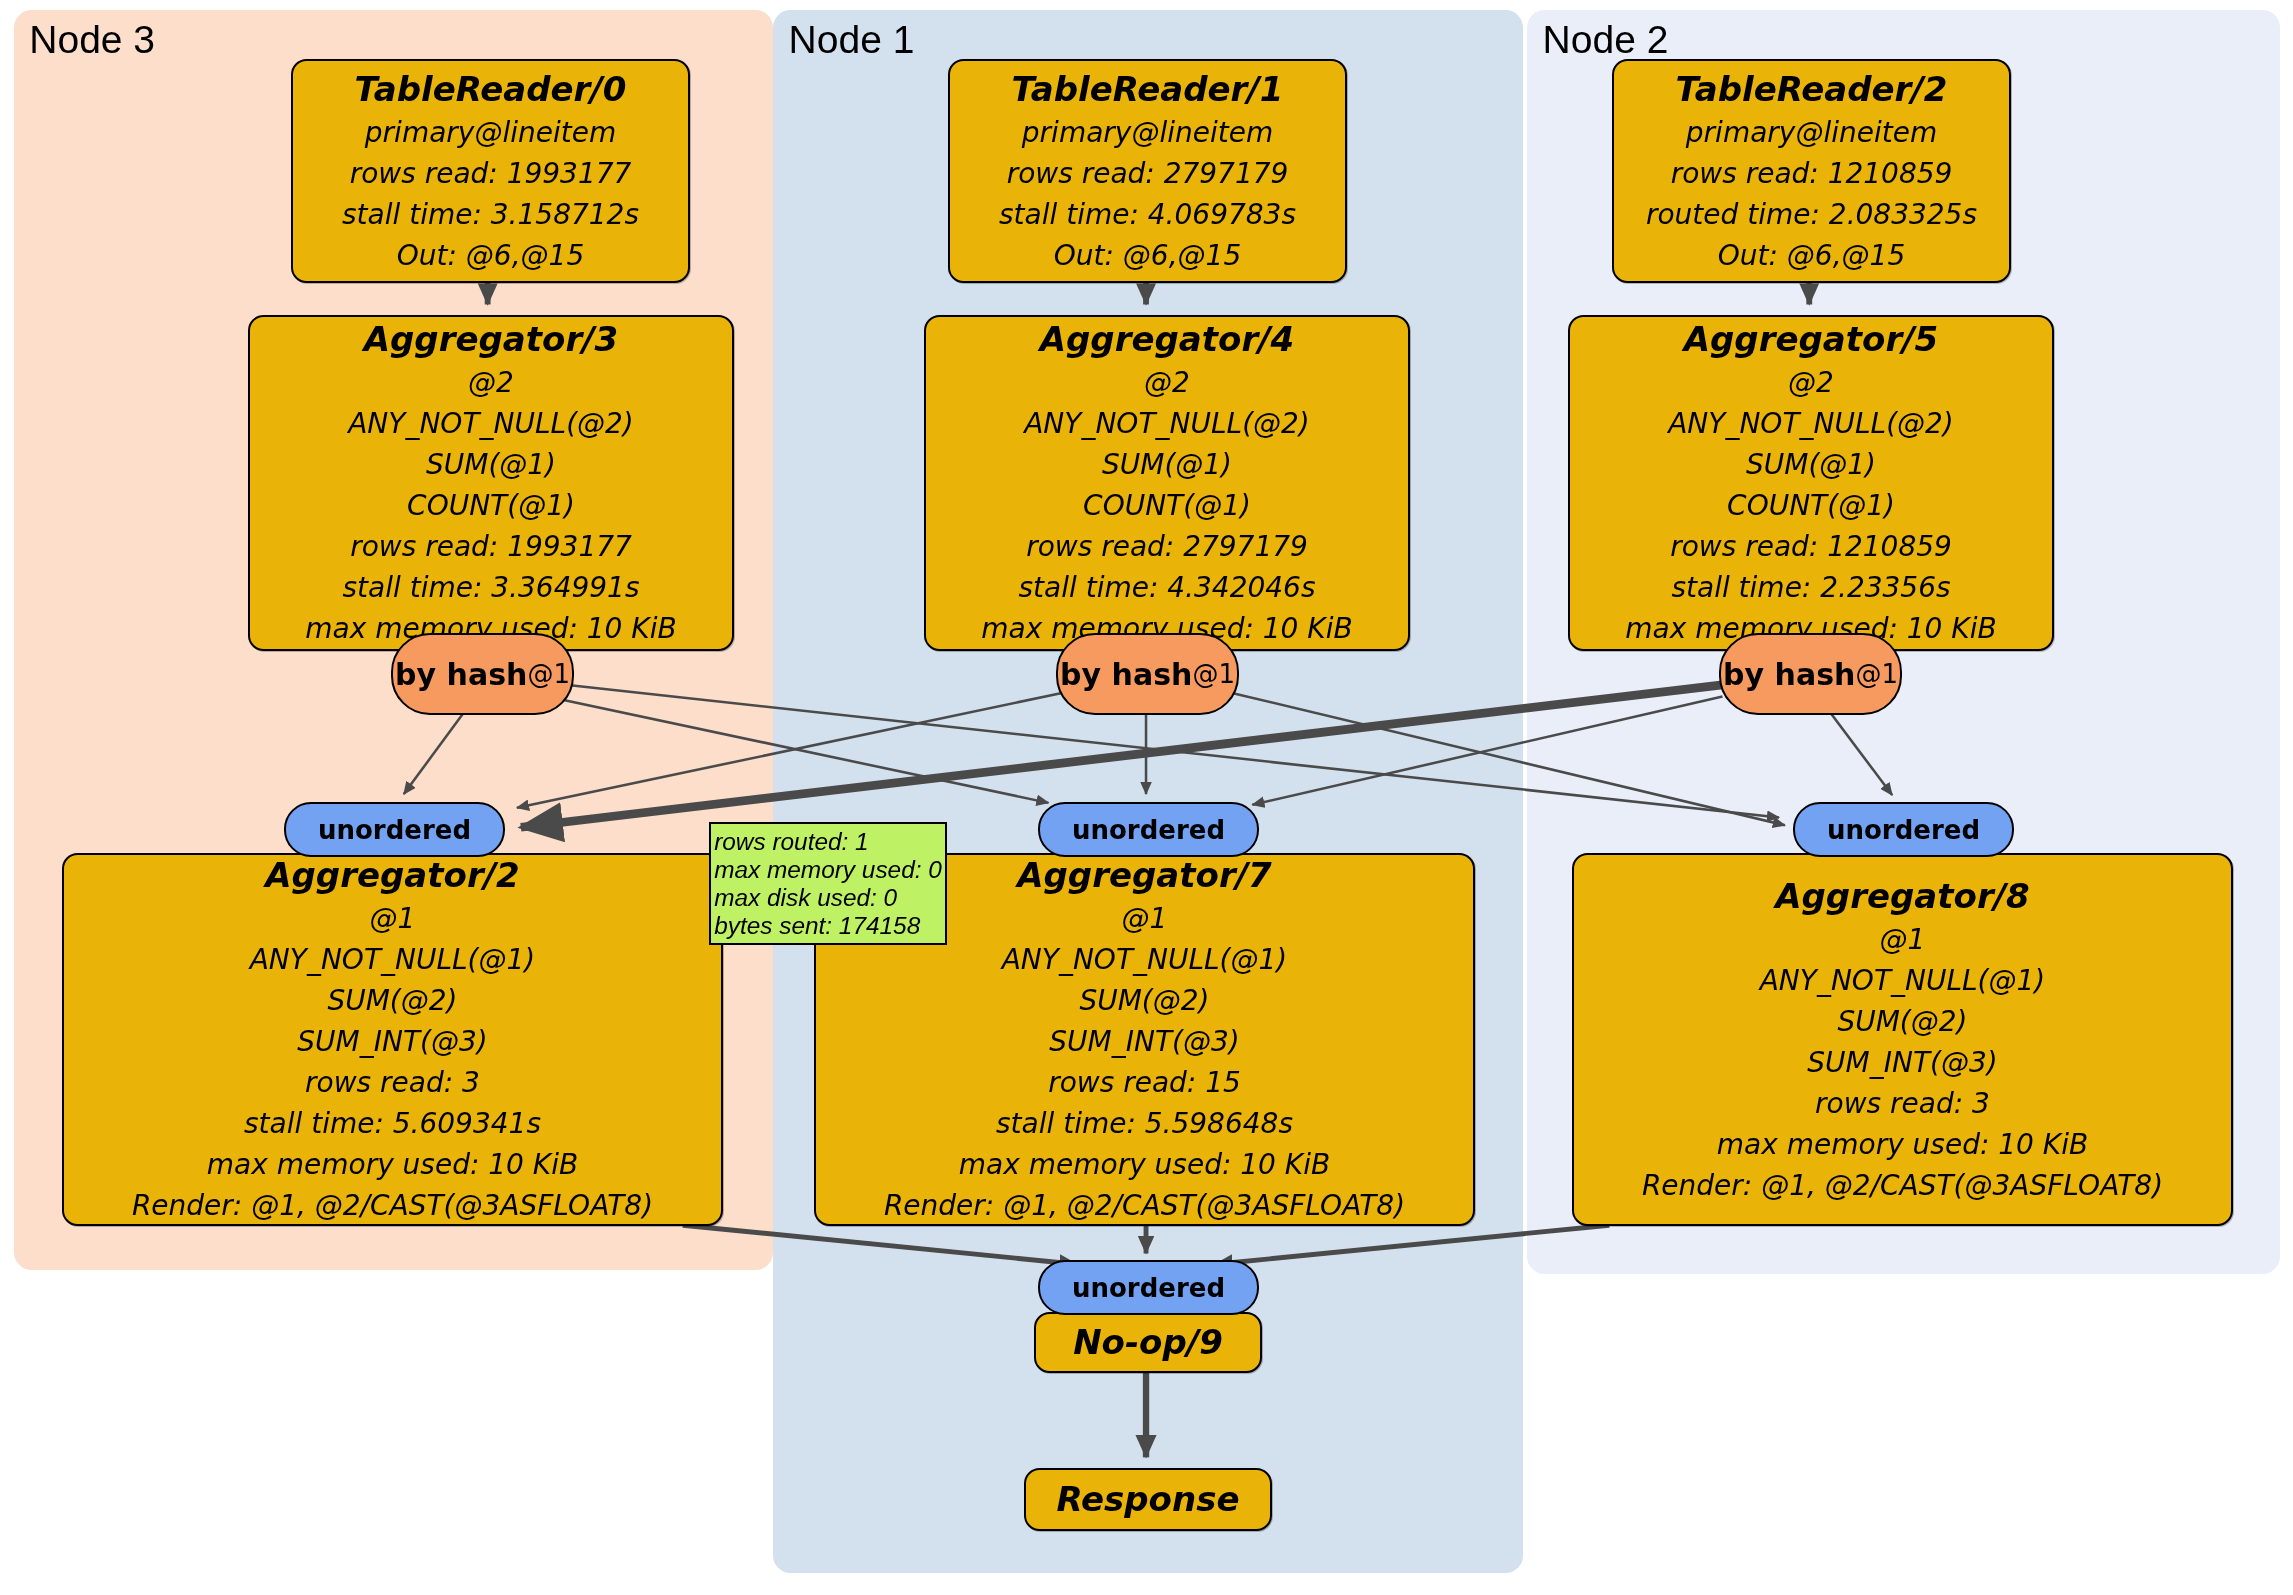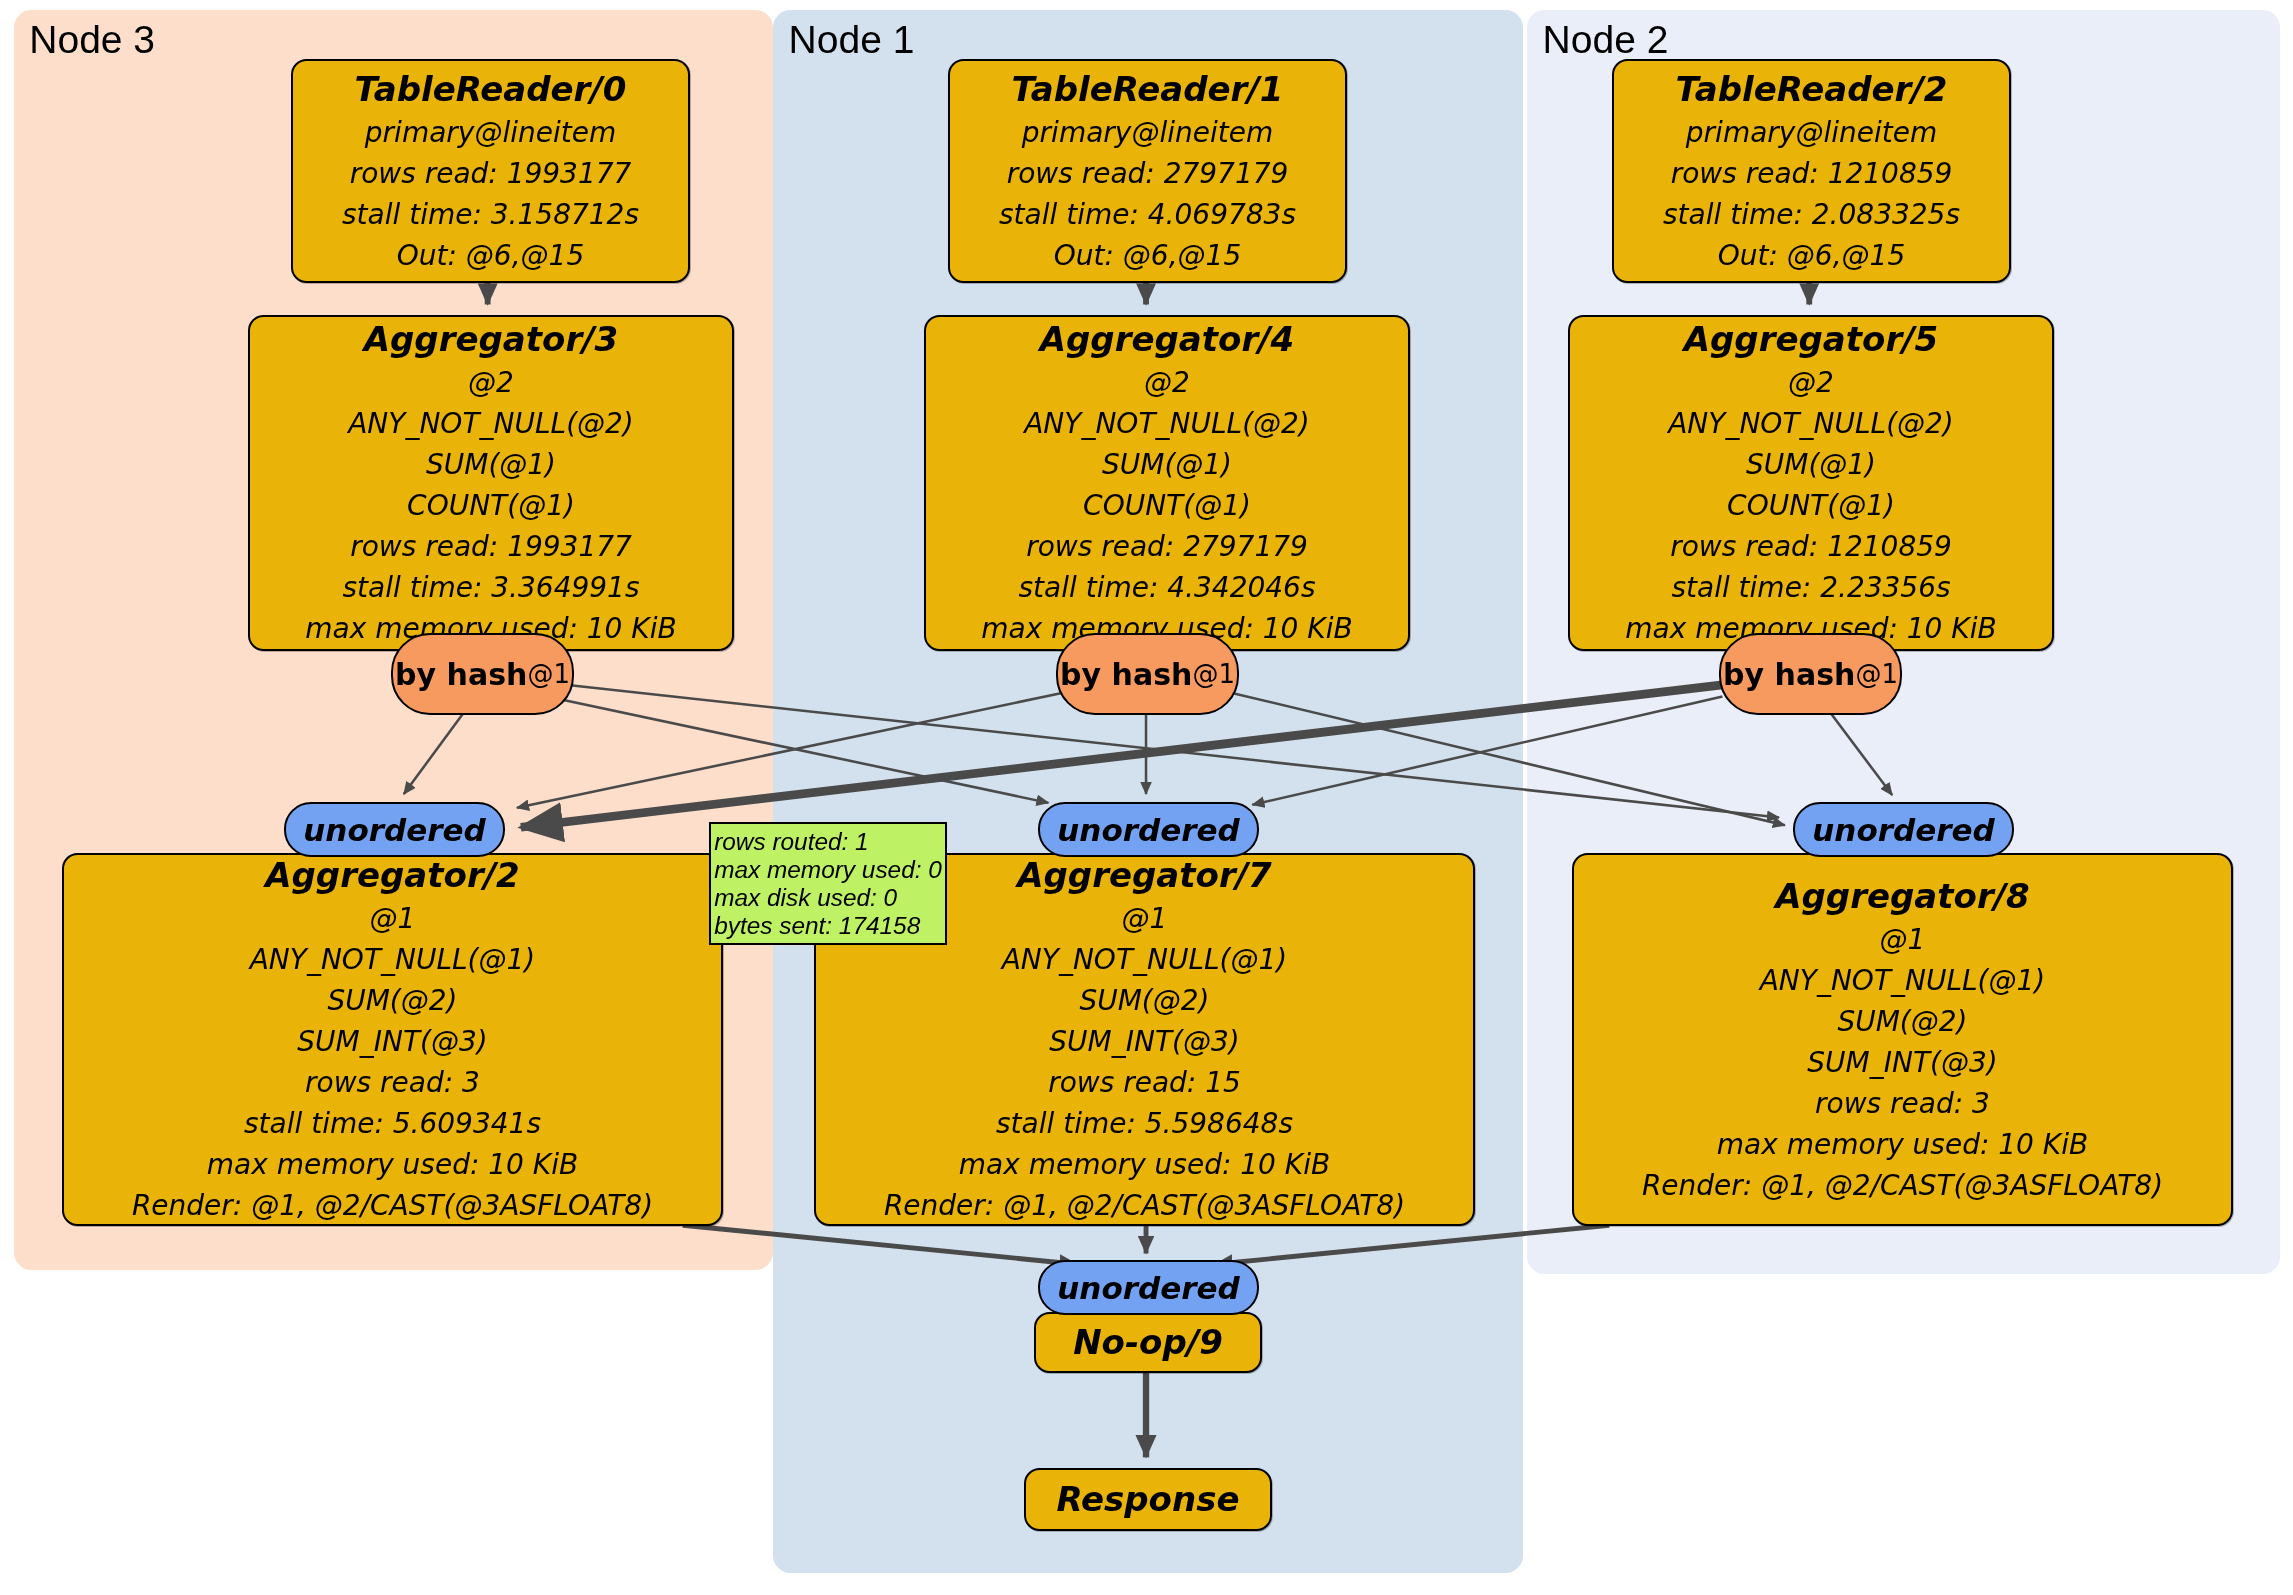--- a/index.html
+++ b/index.html
@@ -28,21 +28,21 @@
   #agg8{left:1572px;top:853px;width:657px;height:369px;}
   #noop9{left:1034px;top:1312px;width:224px;height:57px;}
   #response{left:1024px;top:1468px;width:244px;height:59px;}
   .byhash{position:absolute;z-index:4;width:179px;height:78px;background:#f79a60;border:2.9px solid #000;
           border-radius:39px;display:flex;flex-direction:row;justify-content:center;align-items:center;}
   .bh-label{font-size:30px;font-weight:bold;line-height:33px;}
   .bh-sub{font-size:26px;line-height:29px;}
   #bh3{left:391px;top:633px;} #bh1{left:1056px;top:633px;} #bh2{left:1719px;top:633px;}
   .unordered{position:absolute;z-index:4;width:217px;height:51px;background:#74a2f3;border:2.9px solid #000;
              border-radius:27px;display:flex;justify-content:center;align-items:center;
-             font-size:31px;font-weight:bold;font-style:italic;}
+             font-size:26px;font-weight:bold;}
   #u3{left:284px;top:802px;} #u1{left:1038px;top:802px;} #u2{left:1793px;top:802px;}
   #uf{left:1038px;top:1260px;}
   #tooltip{position:absolute;z-index:6;left:709px;top:822px;width:234px;height:119px;
            background:#bef264;border:2px solid #000;display:flex;flex-direction:column;
            justify-content:center;align-items:center;font-family:"Liberation Sans",sans-serif;font-style:italic;}
   .tline{font-size:24.4px;line-height:28px;color:#000;}
 </style>
 </head>
 <body>
 
@@ -105,21 +105,21 @@
         <div class="pline">rows read: 2797179</div>
         <div class="pline">stall time: 4.069783s</div>
         <div class="pline">Out: @6,@15</div>
       </div>
   </div>
   <div class="proc" id="tr2">
     <div class="ptitle">TableReader/2</div>
     <div>
         <div class="pline">primary@lineitem</div>
         <div class="pline">rows read: 1210859</div>
-        <div class="pline">stall time: 2.083325s</div>
+        <div class="pline">routed time: 2.083325s</div>
         <div class="pline">Out: @6,@15</div>
       </div>
   </div>
 
   <div class="proc" id="agg3">
     <div class="ptitle">Aggregator/3</div>
     <div>
         <div class="pline">@2</div>
         <div class="pline">ANY_NOT_NULL(@2)</div>
         <div class="pline">SUM(@1)</div>

